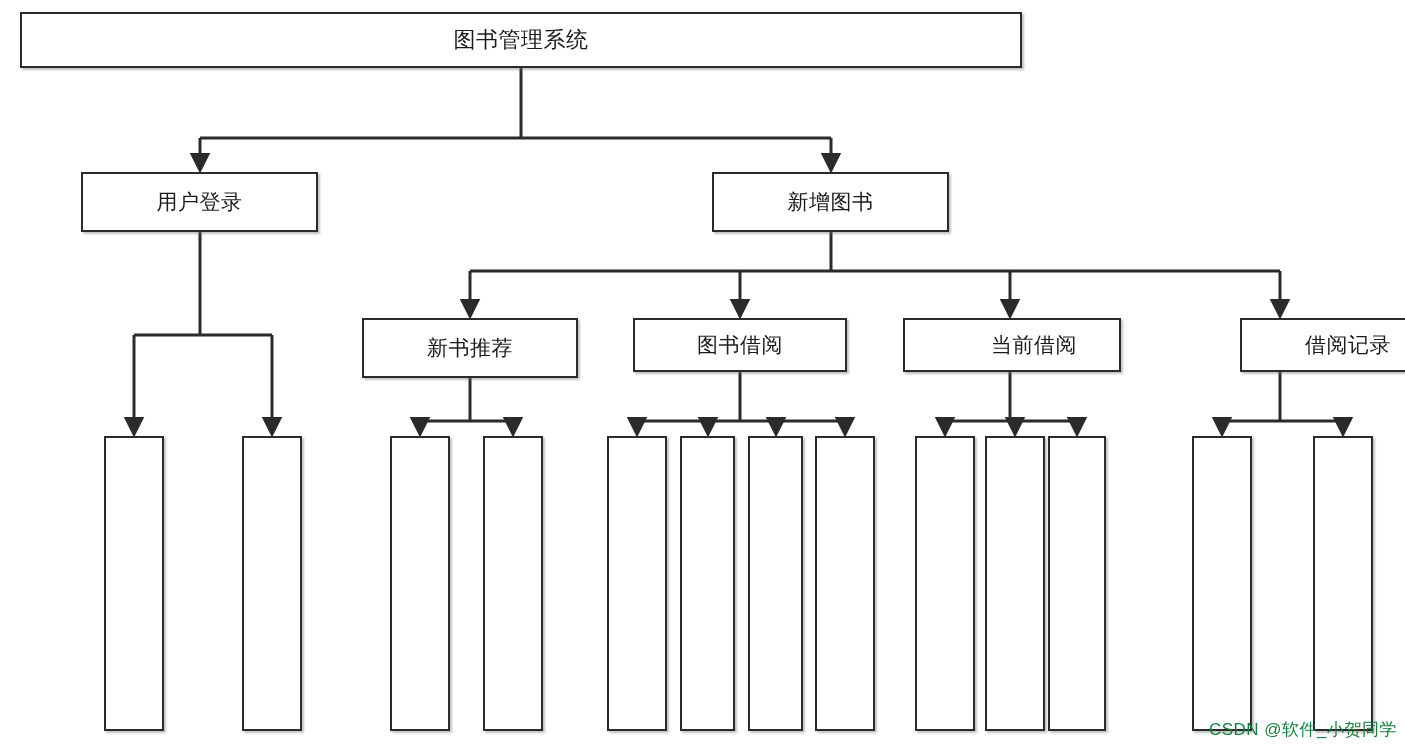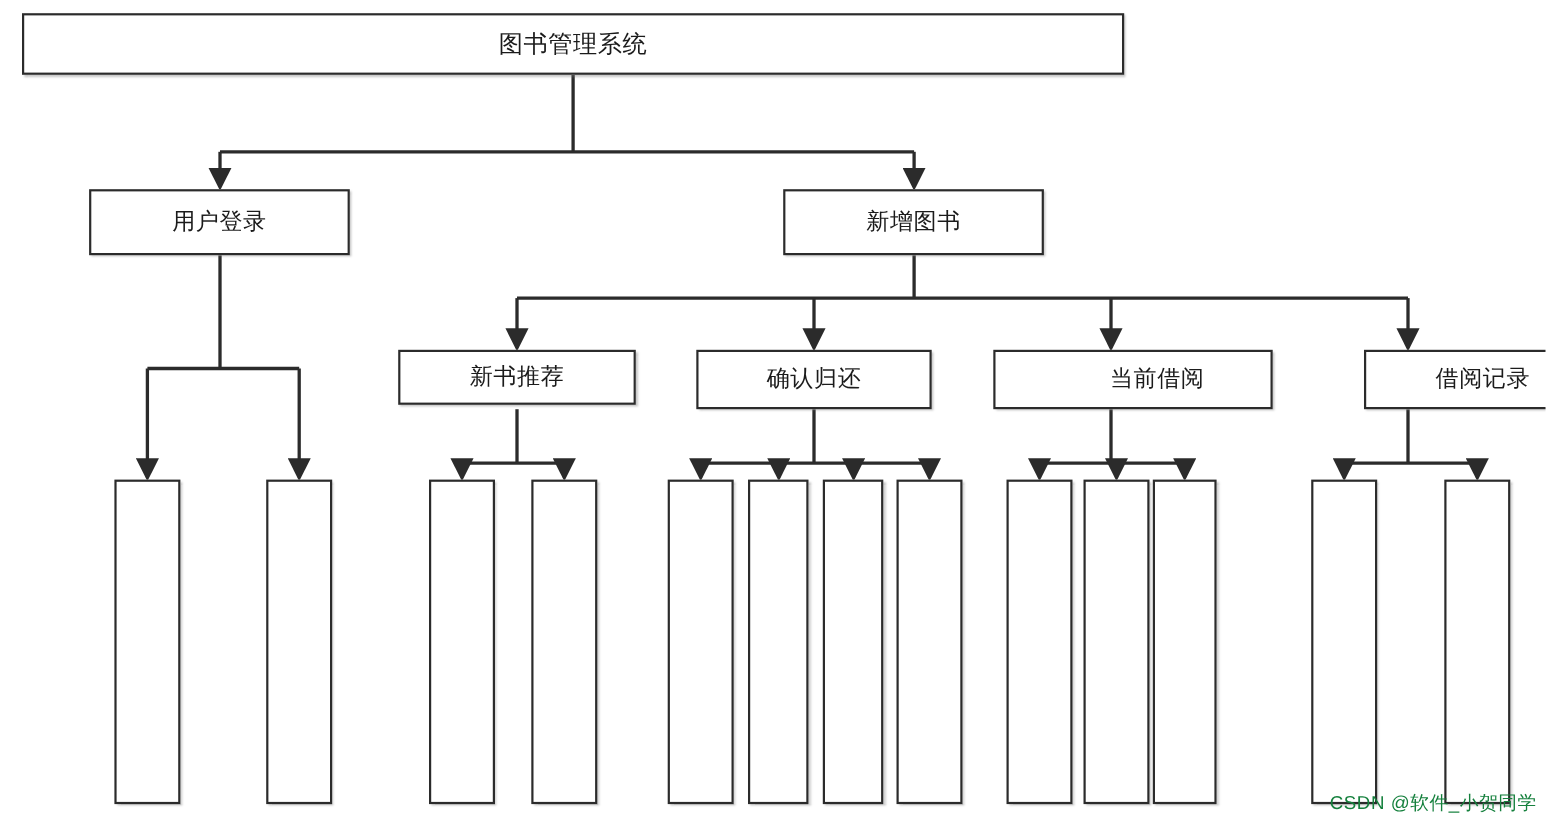--- a/index.html
+++ b/index.html
@@ -124,27 +124,27 @@
     <span class="label">图书管理系统</span>
   </div>
 
   <div class="node mid" style="left: 81px; top: 172px; width: 237px; height: 60px;">
     <span class="label">用户登录</span>
   </div>
   <div class="node mid" style="left: 712px; top: 172px; width: 237px; height: 60px;">
     <span class="label">新增图书</span>
   </div>
 
-  <div class="node mid" style="left: 362px; top: 318px; width: 216px; height: 50px;">
+  <div class="node mid" style="left: 362px; top: 318px; width: 216px; height: 60px;">
     <span class="label">新书推荐</span>
   </div>
   <div class="node mid" style="left: 633px; top: 318px; width: 214px; height: 54px;">
-    <span class="label">确认归还</span>
+    <span class="label">图书借阅</span>
   </div>
-  <div class="node mid" style="left: 903px; top: 318px; width: 254px; height: 54px; padding-left: 44px;">
+  <div class="node mid" style="left: 903px; top: 318px; width: 218px; height: 54px; padding-left: 44px;">
     <span class="label">当前借阅</span>
   </div>
   <div class="node mid" style="left: 1240px; top: 318px; width: 216px; height: 54px;">
     <span class="label">借阅记录</span>
   </div>
 
   <div class="node leaf" style="left: 104px; top: 436px; width: 60px; height: 295px;">
     <span class="label">用户登录</span>
   </div>
   <div class="node leaf" style="left: 242px; top: 436px; width: 60px; height: 295px;">

